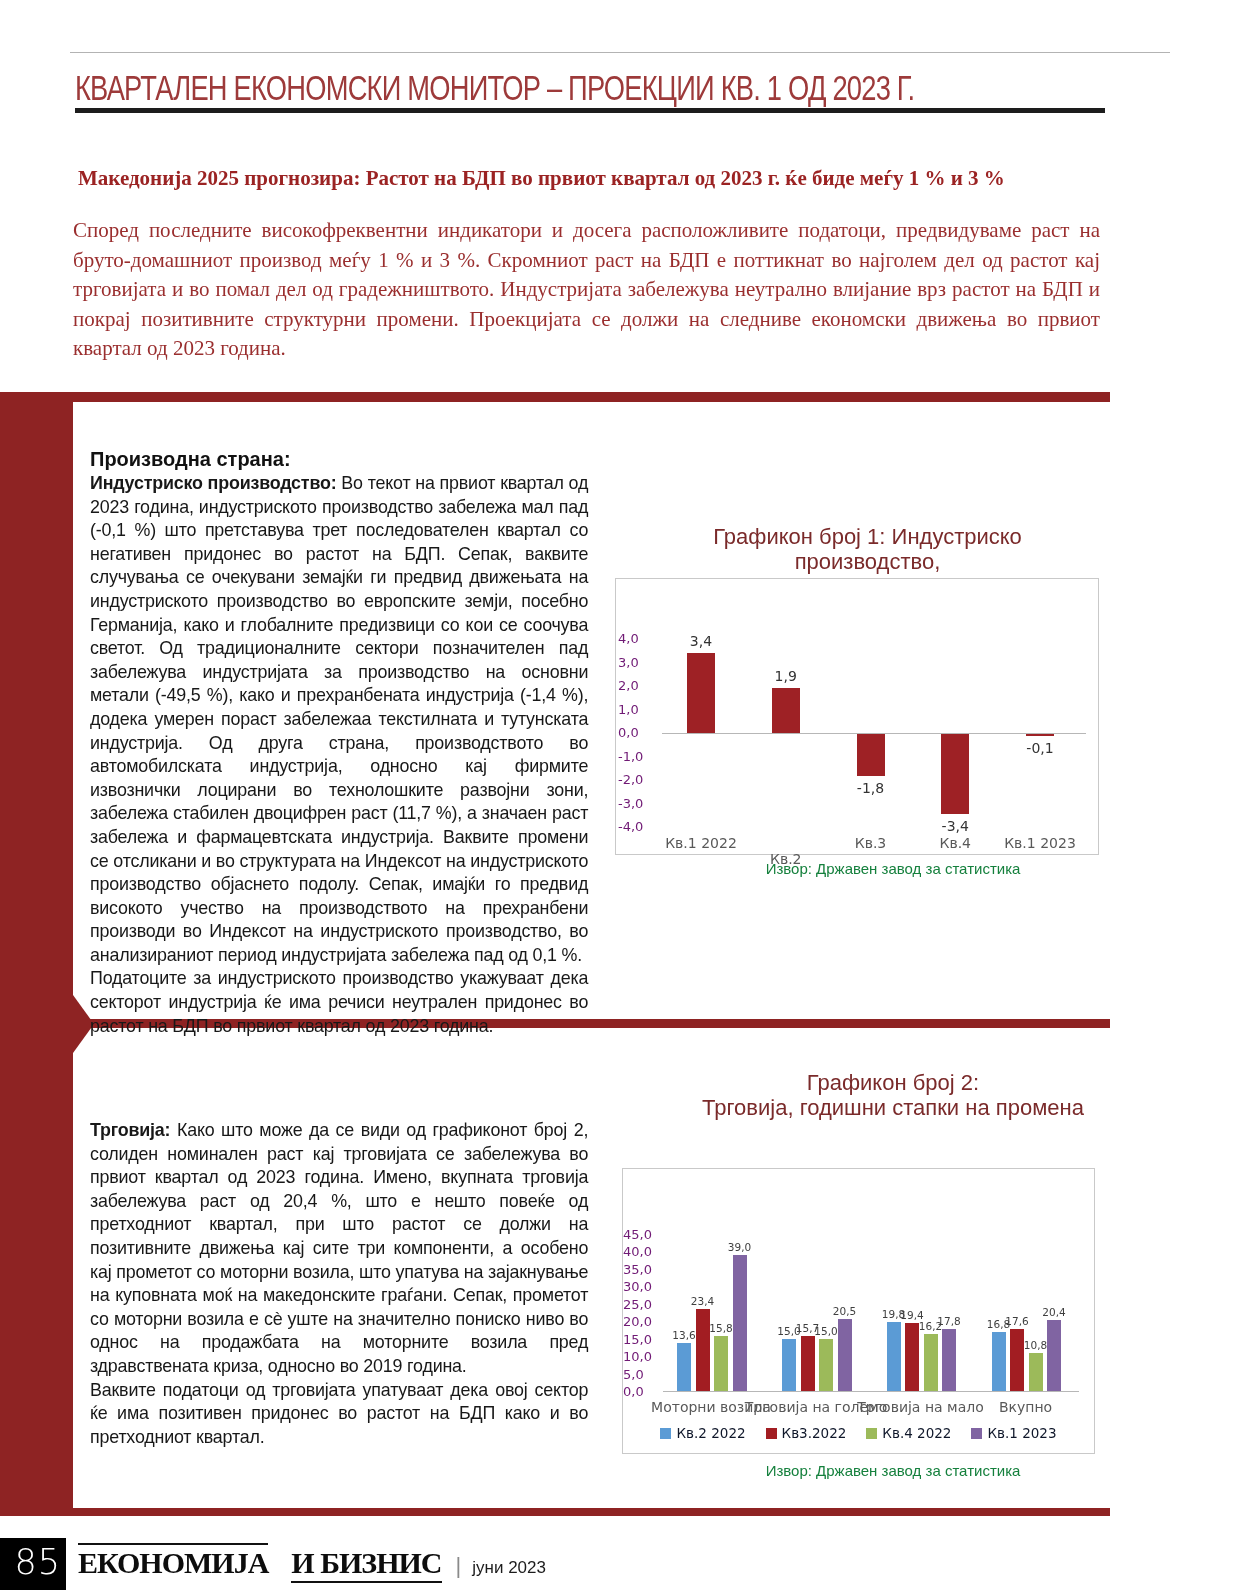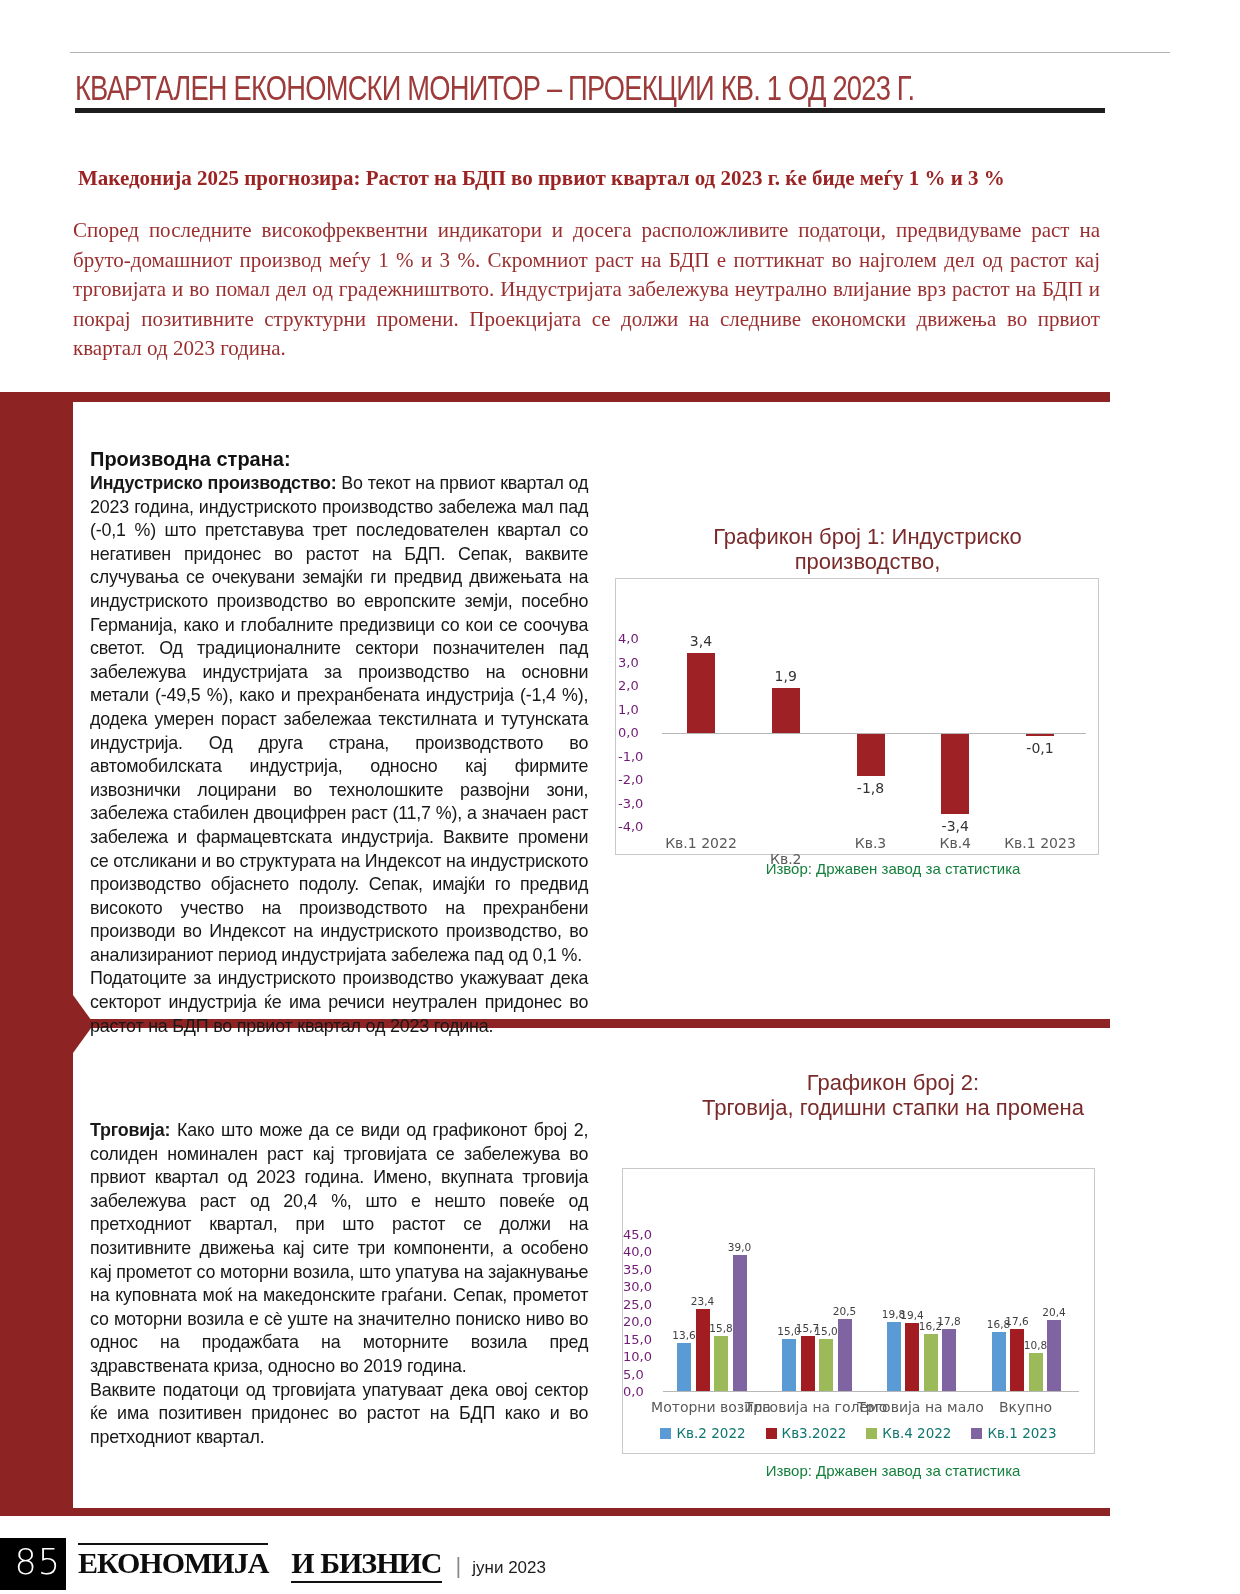--- a/index.html
+++ b/index.html
@@ -52,21 +52,21 @@
   .axis-line{position:absolute;background:#b7b7b7;height:1px;}
 
   .c1-title{left:640px;top:524px;width:455px;}
   .c1-box{left:615px;top:578px;width:482px;height:275px;}
   .c1-source{left:693px;top:860px;width:400px;}
 
   .c2-title{left:693px;top:1070px;width:400px;}
   .c2-box{left:622px;top:1168px;width:471px;height:284px;}
   .c2-source{left:693px;top:1462px;width:400px;}
   .c2-legend{position:absolute;left:0;right:0;top:256px;display:flex;justify-content:center;gap:20px;
-      font-family:"DejaVu Sans",sans-serif;font-size:13.5px;color:#0f766e;}
+      font-family:"DejaVu Sans",sans-serif;font-size:13.5px;color:#0f172a;}
   .legend-item{display:flex;align-items:center;gap:5px;}
   .legend-swatch{width:11px;height:11px;display:inline-block;}
 
   
   .footer-pagebox{left:0;top:1538px;width:66px;height:52px;background:#000;}
   .footer-pagenum{position:absolute;right:5px;top:4px;color:#fff;font-size:35px;
       font-family:"DejaVu Sans",sans-serif;font-weight:200;letter-spacing:1px;}
   .footer-logo{left:78px;top:1543px;display:flex;align-items:baseline;}
   .logo-part{font-family:"Liberation Serif",serif;font-weight:700;font-size:30px;color:#0d0d0d;
       letter-spacing:-1px;}

